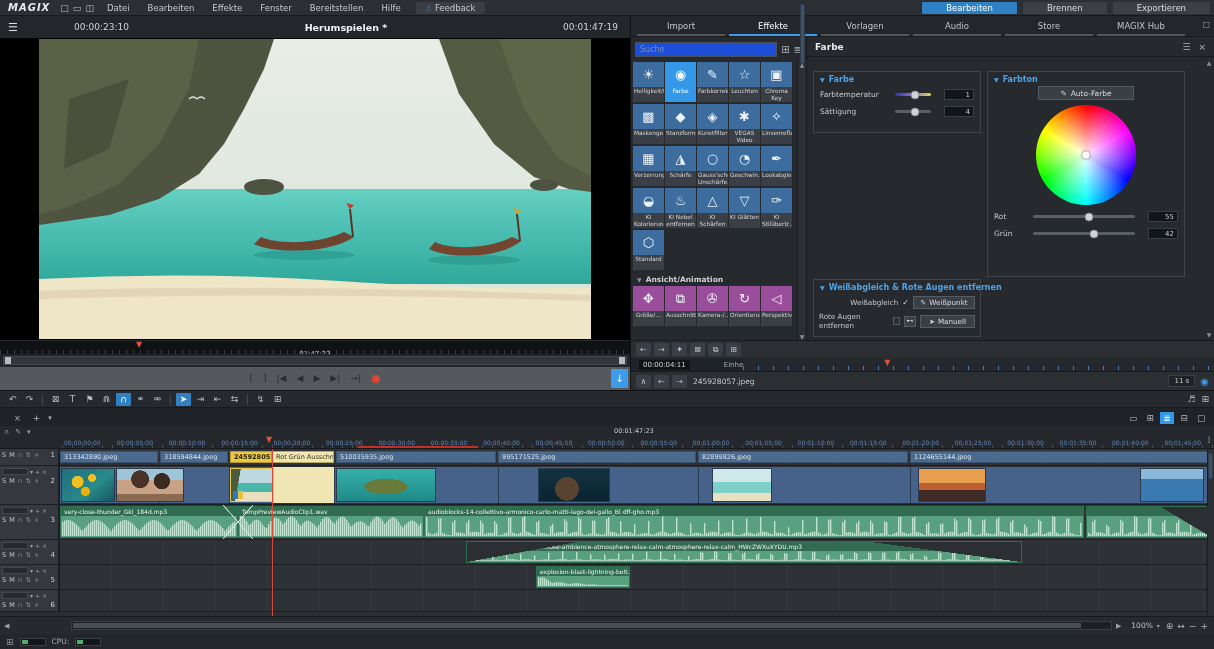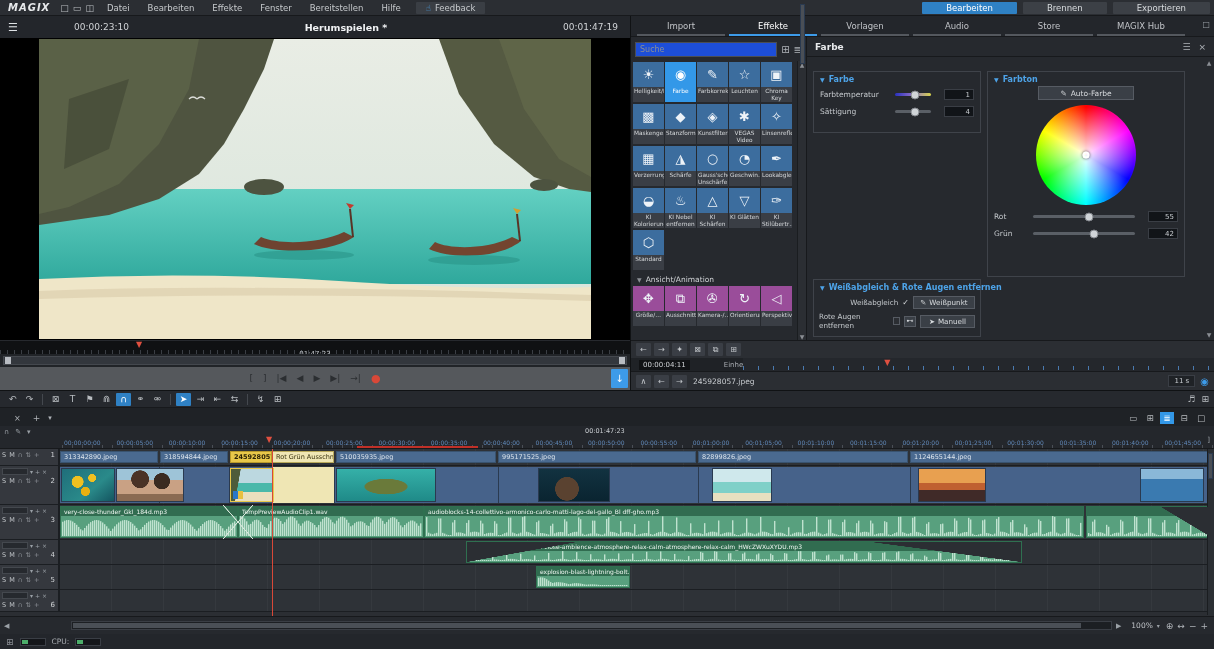--- a/index.html
+++ b/index.html
@@ -57,21 +57,21 @@
   .fx-search::placeholder{color:#8a8e94;}
   .fx-view-ico{color:#b0b4b9;font-size:10px;}
   .fx-scroll{flex:1;overflow:hidden;display:flex;}
   .tiles-wrap{flex:1;padding:1px 0 0 2px;}
   .tiles{display:flex;flex-wrap:wrap;}
   .tile{width:31px;margin:0 1px 2px 0;background:#3d4046;}
   .tile .ti{height:25px;background:#3c6d9e;color:#eef3f8;display:flex;align-items:center;justify-content:center;font-size:13px;}
   .tile .tl{height:15px;background:#3a3e45;color:#d4d7da;font-size:5.8px;line-height:7px;text-align:center;padding:1px;overflow:hidden;}
   .tile.sel .ti,.tile.sel .tl{background:#3398e8;color:#fff;}
   .tile.purple .ti{background:#9a4d9a;}
-  .fx-section{display:flex;align-items:center;gap:4px;height:14px;color:#d0d3d6;font-size:7.5px;font-weight:normal;padding-left:4px;}
+  .fx-section{display:flex;align-items:center;gap:4px;height:14px;color:#d0d3d6;font-size:7.5px;font-weight:bold;padding-left:4px;}
   .fx-section .cv{color:#8a8e94;font-size:6px;}
   .fx-vscroll{width:9px;background:#2b2e33;border-left:1px solid #1a1d20;display:flex;flex-direction:column;align-items:center;font-size:6px;color:#8a8e94;}
   .fx-vscroll .thumb{width:5px;height:60px;background:#4a4f56;margin:2px 0;}
   .fx-vscroll .sp{flex:1;}
 
   
   .fx-detail{flex:1;position:relative;background:#26292e;}
   .det-head{height:20px;display:flex;align-items:center;padding:0 8px;border-bottom:1px solid #17191c;}
   .det-title{font-size:9px;color:#e8eaec;font-weight:bold;}
   .det-icons{margin-left:auto;display:flex;gap:8px;color:#b0b4b9;font-size:9px;}
@@ -125,21 +125,21 @@
   .tab-row{height:18px;background:#1f2226;display:flex;align-items:flex-end;padding:0 4px;position:relative;}
   .proj-tab{width:500px;text-align:center;color:#e8eaec;font-size:8px;padding-bottom:2px;border-bottom:2px solid #3d9be9;}
   .proj-x{margin-left:10px;color:#b0b4b9;font-size:8px;padding-bottom:3px;}
   .proj-add{margin-left:12px;color:#b0b4b9;font-size:9px;padding-bottom:3px;}
   .proj-cv{margin-left:8px;color:#b0b4b9;font-size:7px;padding-bottom:4px;}
   .view-toggles{position:absolute;right:6px;bottom:2px;display:flex;gap:3px;}
   .vt{width:14px;height:12px;display:flex;align-items:center;justify-content:center;color:#b8bcc0;font-size:8.5px;}
   .vt.active{background:#3398e8;color:#fff;}
 
   .tl-ruler{height:23px;background:#24272c;position:relative;border-bottom:1px solid #17191c;font-size:6px;}
-  .tl-ruler .total{position:absolute;left:585px;top:1px;font-size:6.5px;color:#c8ccd0;}
+  .tl-ruler .total{position:absolute;left:614px;top:1px;font-size:6.5px;color:#c8ccd0;}
   .tl-ruler .rlab{position:absolute;bottom:2px;color:#6088b8;font-size:6px;white-space:nowrap;}
   .tl-ruler .mticks{position:absolute;left:62px;right:0;bottom:0;height:3px;background:repeating-linear-gradient(90deg,#4a4e55 0 1px,transparent 1px 10px);}
   .tl-ruler .rng{position:absolute;left:357px;width:121px;bottom:0;height:2px;background:#c03028;}
   .tl-ruler .mk{position:absolute;left:266px;top:9px;color:#e05040;font-size:8px;}
   .tl-ruler .licons{position:absolute;left:4px;top:2px;display:flex;gap:6px;color:#9aa0a6;font-size:7px;}
   .tl-ruler .endb{position:absolute;right:4px;top:10px;color:#9aa0a6;font-size:7px;}
 
   .tracks{position:relative;height:167px;overflow:hidden;}
   .track-row{display:flex;border-bottom:1px solid #1b1e22;}
   .track-head{width:60px;background:#35383e;border-right:2px solid #1b1e22;display:flex;flex-direction:column;padding:1px 2px;}

